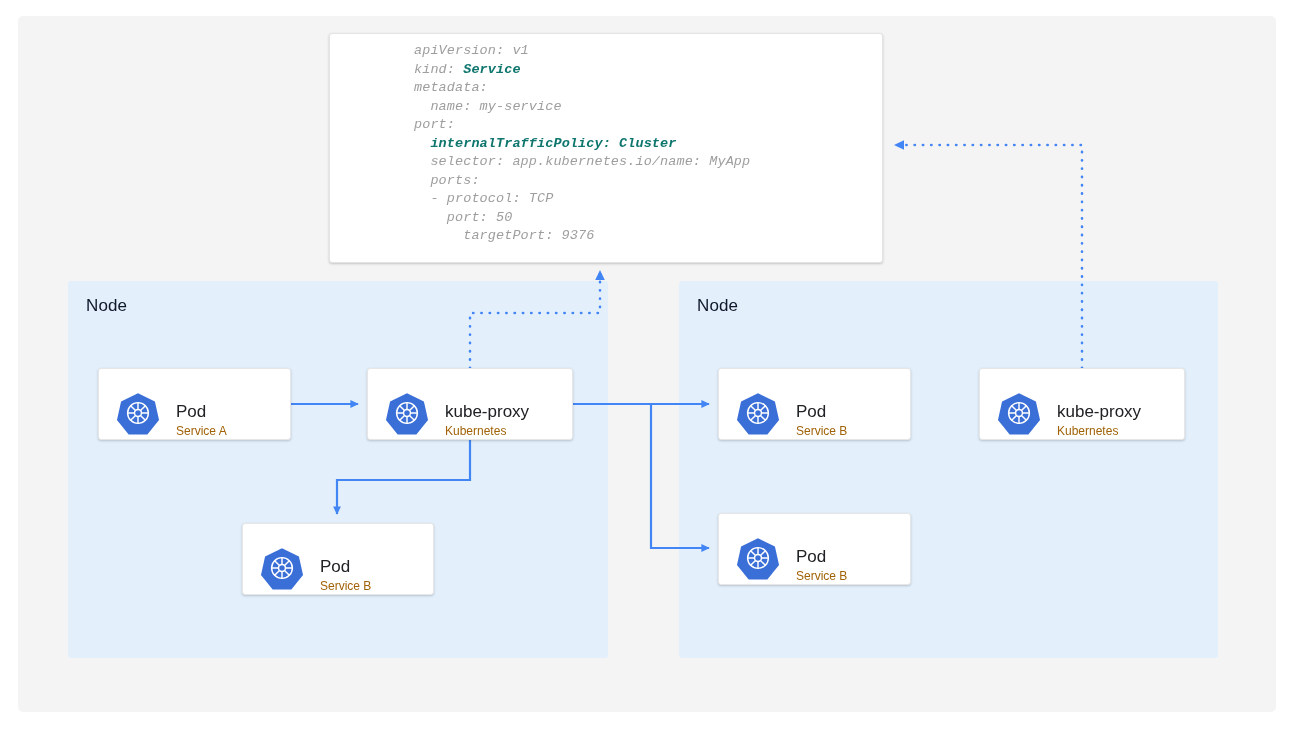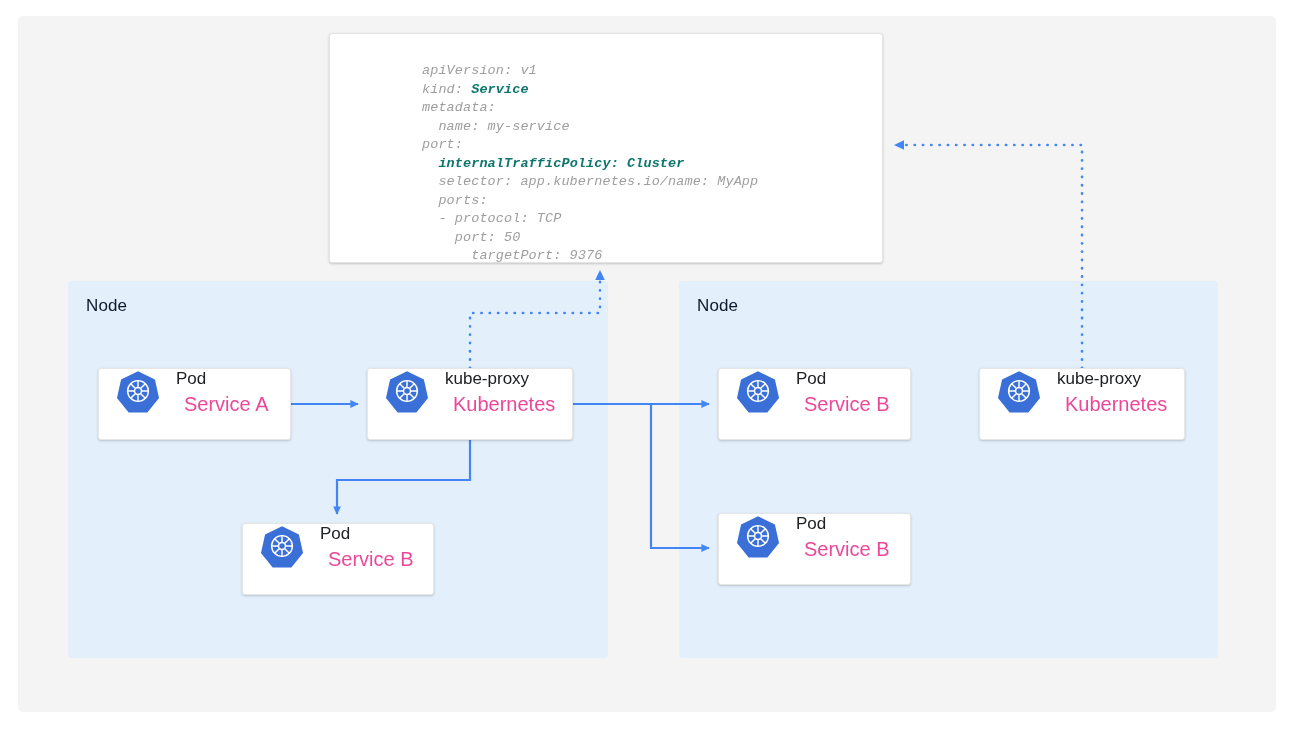--- a/index.html
+++ b/index.html
@@ -47,60 +47,59 @@
   }
 
   
   .card {
     position: absolute;
     background: #ffffff;
     border: 1px solid #e6e6e6;
     border-radius: 3px;
     box-shadow: 0 1px 2px rgba(60,64,67,0.16), 0 1px 3px rgba(60,64,67,0.10);
     display: flex;
-    align-items: flex-start;
+    align-items: flex-end;
     box-sizing: border-box;
   }
   .card .k8s-icon {
     flex: 0 0 auto;
     margin-left: 17px;
     margin-right: 16px;
   }
   .card-text {
     display: flex;
     flex-direction: column;
     justify-content: center;
     line-height: 1.22;
   }
   .card-title {
     font-size: 17px;
     color: #202124;
     white-space: nowrap;
   }
   .card-sub {
-    font-size: 20px;
-    color: #ec4899;
+    font-size: 12px;
+    color: #a16207;
     white-space: nowrap;
     margin-top: 2px;
-    margin-left: 8px;
   }
 
   
   .yaml-panel {
     position: absolute;
     background: #ffffff;
     border: 1px solid #e4e4e4;
     border-radius: 3px;
     box-shadow: 0 1px 2px rgba(60,64,67,0.16), 0 1px 3px rgba(60,64,67,0.10);
     box-sizing: border-box;
     overflow: hidden;
   }
   .yaml-code {
-    margin: 8px;
-    padding: 20px 0 0 84px;
+    margin: 0;
+    padding: 8px 0 0 84px;
     font-family: "Liberation Mono", "DejaVu Sans Mono", monospace;
     font-size: 13.5px;
     line-height: 18.5px;
     font-style: italic;
     color: #9e9e9e;
     white-space: pre;
     letter-spacing: 0.1px;
   }
   .yaml-code b {
     color: #0f766e;

